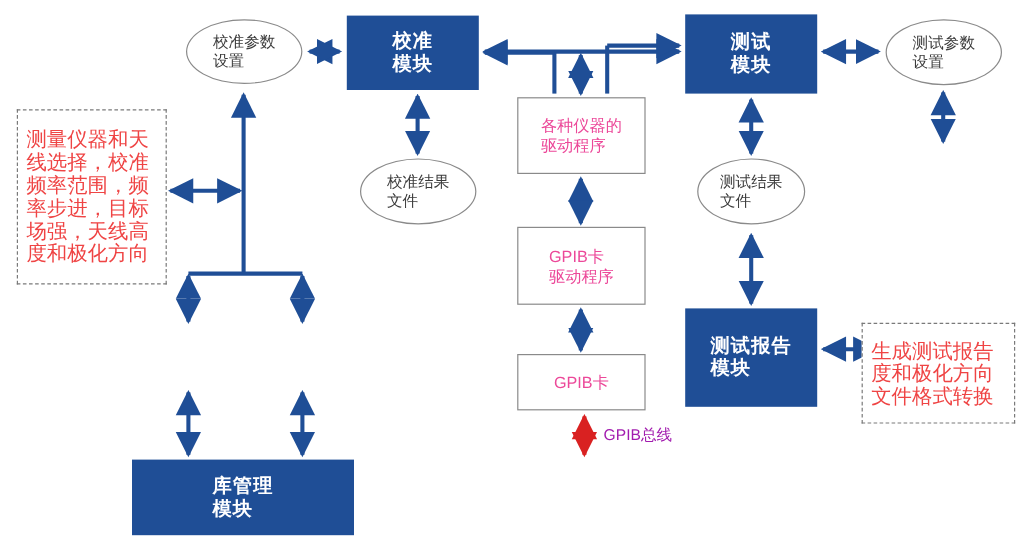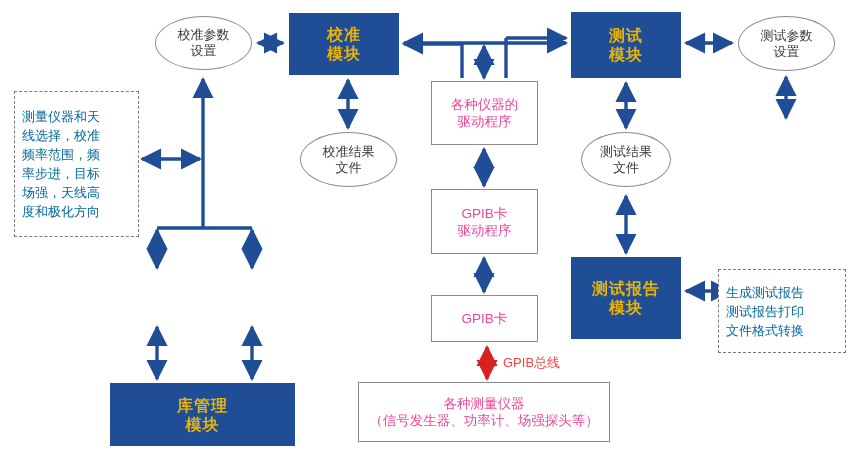--- a/index.html
+++ b/index.html
@@ -5,58 +5,58 @@
   html,body{margin:0;padding:0;}
   body{
     width:861px;height:461px;
     background:#ffffff;
     font-family:"Liberation Sans","DejaVu Sans",sans-serif;
     overflow:hidden;
     position:relative;
   }
   #stage{position:absolute;left:0;top:0;width:861px;height:461px;}
   svg.layer{position:absolute;left:0;top:0;width:861px;height:461px;pointer-events:none;}
-  .node{position:absolute;box-sizing:border-box;display:flex;align-items:center;justify-content:center;text-align:center;}
+  .node{position:absolute;box-sizing:border-box;display:flex;align-items:center;justify-content:center;text-align:left;}
 
   .box-blue{
     background:#1F4E96;
-    color:#eab308;
+    color:#ffffff;
     font-weight:bold;
     font-size:16px;
     line-height:19px;
     letter-spacing:1px;
   }
   .box-plain{
     background:#ffffff;
     border:1.6px solid #8a8a8a;
     color:#ec4899;
     font-size:13.5px;
     line-height:17px;
   }
   .box-dashed{
     background:#ffffff;
     border:1.8px dashed #7a7a7a;
-    color:#0369a1;
-    font-size:13px;
+    color:#ef4444;
+    font-size:17px;
     line-height:19px;
     text-align:left;
     justify-content:flex-start;
     padding:4px 7px;
   }
   .ell{
     color:#3b3b3b;
     font-size:13px;
     line-height:16px;
     background:#ffffff;
     border:1.6px solid #8a8a8a;
     border-radius:50%;
   }
   .lbl{
     position:absolute;
-    color:#ef4444;
+    color:#a21caf;
     font-size:13px;
     line-height:15px;
     white-space:nowrap;
   }
   .mtxt{white-space:pre-line;}
 </style>
 </head>
 <body>
 
 <div id="stage">
@@ -150,30 +150,28 @@
 
 
   <div class="node box-plain mtxt" style="left:431px;top:81px;width:107px;height:64px;">各种仪器的
 驱动程序</div>
 
   <div class="node box-plain mtxt" style="left:431px;top:189px;width:107px;height:65px;">GPIB卡
 驱动程序</div>
 
   <div class="node box-plain" style="left:431px;top:295px;width:107px;height:47px;">GPIB卡</div>
 
-  <div class="node box-plain mtxt" style="left:358px;top:382px;width:252px;height:60px;">各种测量仪器
-（信号发生器、功率计、场强探头等）</div>
 
   <div class="node box-dashed mtxt" style="left:14px;top:91px;width:125px;height:146px;">测量仪器和天
 线选择，校准
 频率范围，频
 率步进，目标
 场强，天线高
 度和极化方向</div>
 
 
   <div class="node box-dashed mtxt" style="left:718px;top:269px;width:128px;height:84px;">生成测试报告
-测试报告打印
+度和极化方向
 文件格式转换</div>
 
   <div class="lbl" style="left:503px;top:355px;">GPIB总线</div>
 
 </div>
 
 </body></html>

